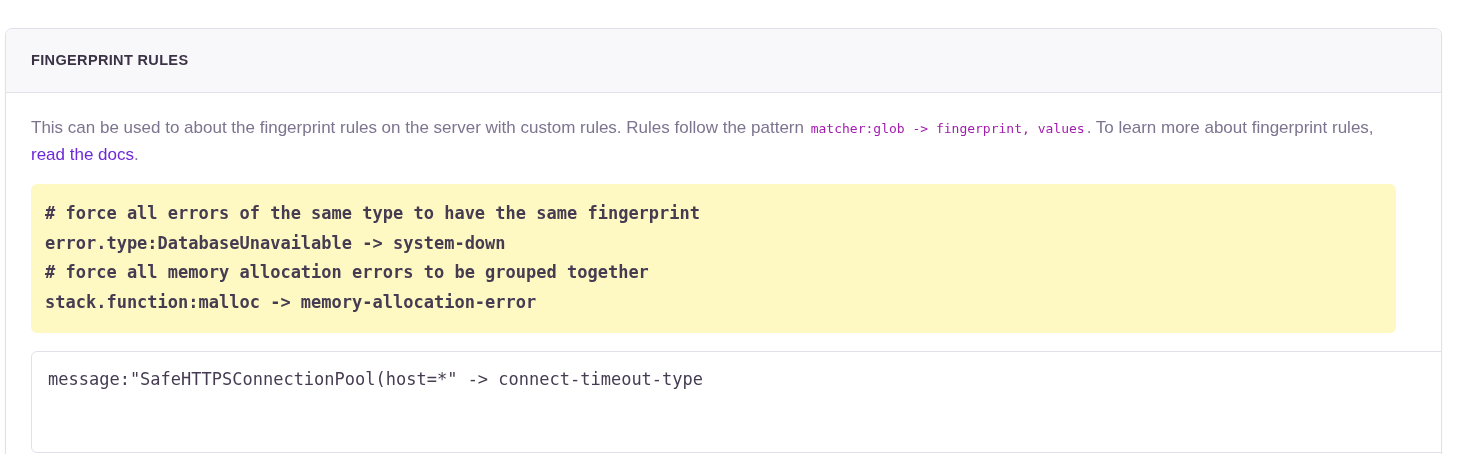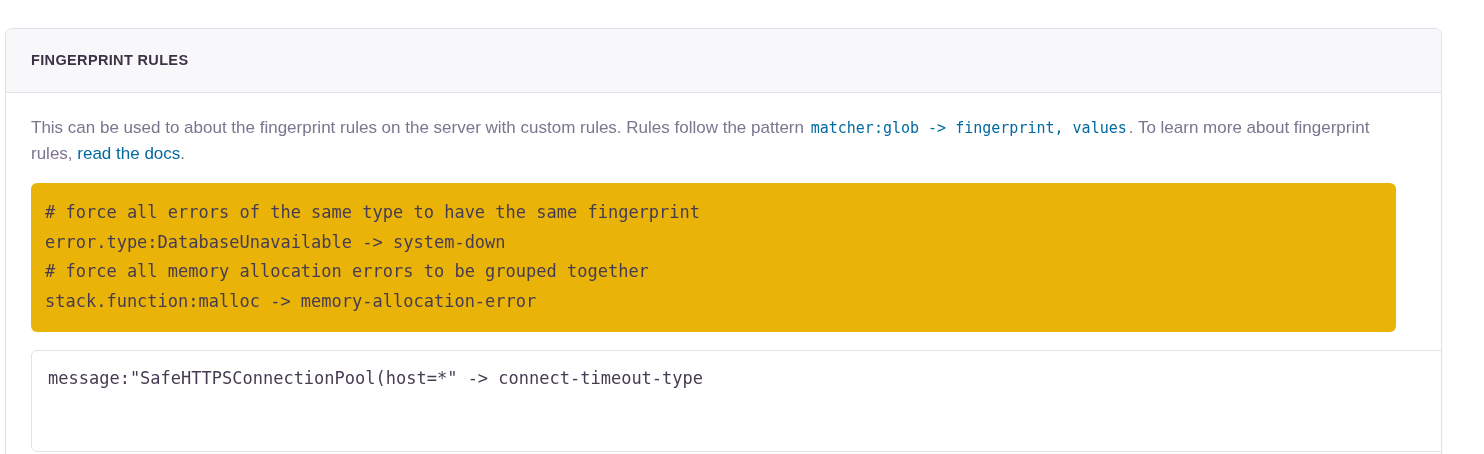--- a/index.html
+++ b/index.html
@@ -56,38 +56,39 @@
   .description {
     font-size: 17px;
     line-height: 26px;
     color: #7d7490;
     max-width: 1355px;
     margin: 0 0 16px 0;
   }
 
   .inline-code {
     font-family: "DejaVu Sans Mono", "Liberation Mono", monospace;
-    font-size: 15px;
-    color: #0369a1;
+    font-size: 13px;
+    color: #a21caf;
     padding: 0 2px;
     white-space: nowrap;
   }
 
   .doc-link {
-    color: #0369a1;
+    color: #6d28d9;
     text-decoration: none;
   }
 
   .code-block {
-    background: #eab308;
+    background: #fef9c3;
     border-radius: 6px;
     padding: 15px 14px 16px 14px;
     margin: 0 0 18px 0;
     width: 1365px;
     box-sizing: border-box;
+    font-weight: bold;
   }
 
   .code-block pre {
     margin: 0;
     font-family: "DejaVu Sans Mono", "Liberation Mono", monospace;
     font-size: 17px;
     line-height: 29.5px;
     color: #463c52;
     white-space: pre;
   }

